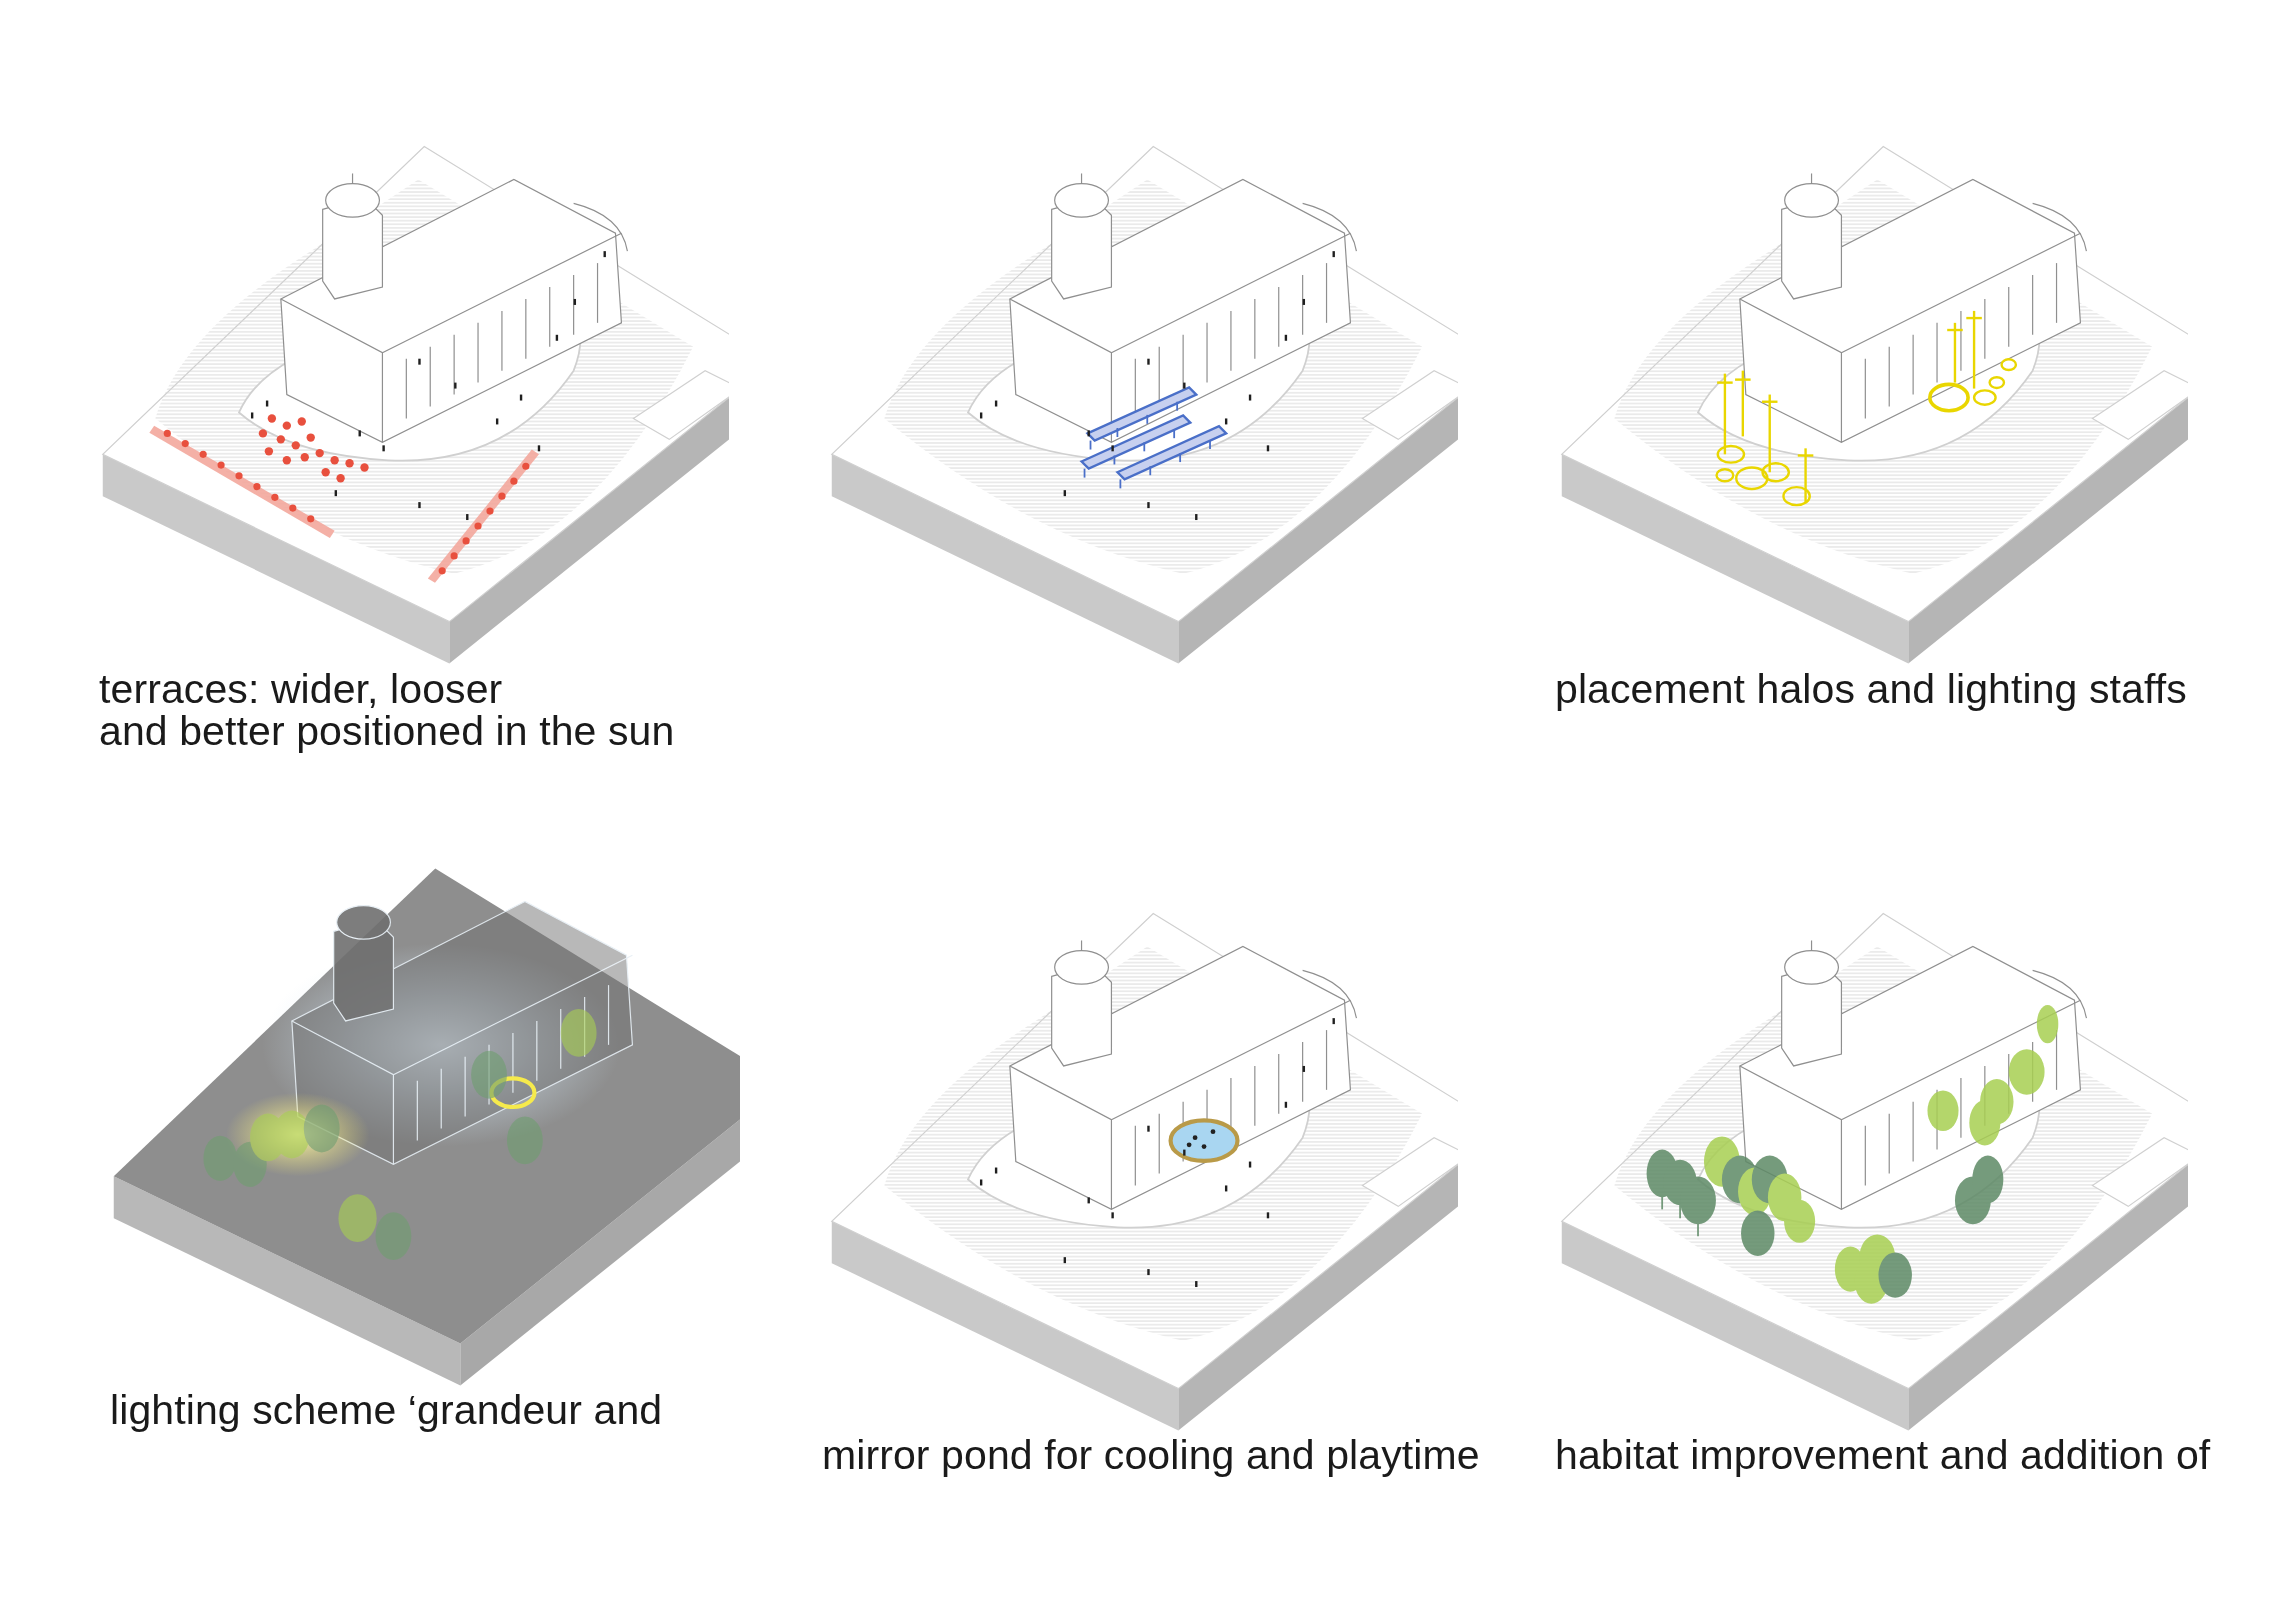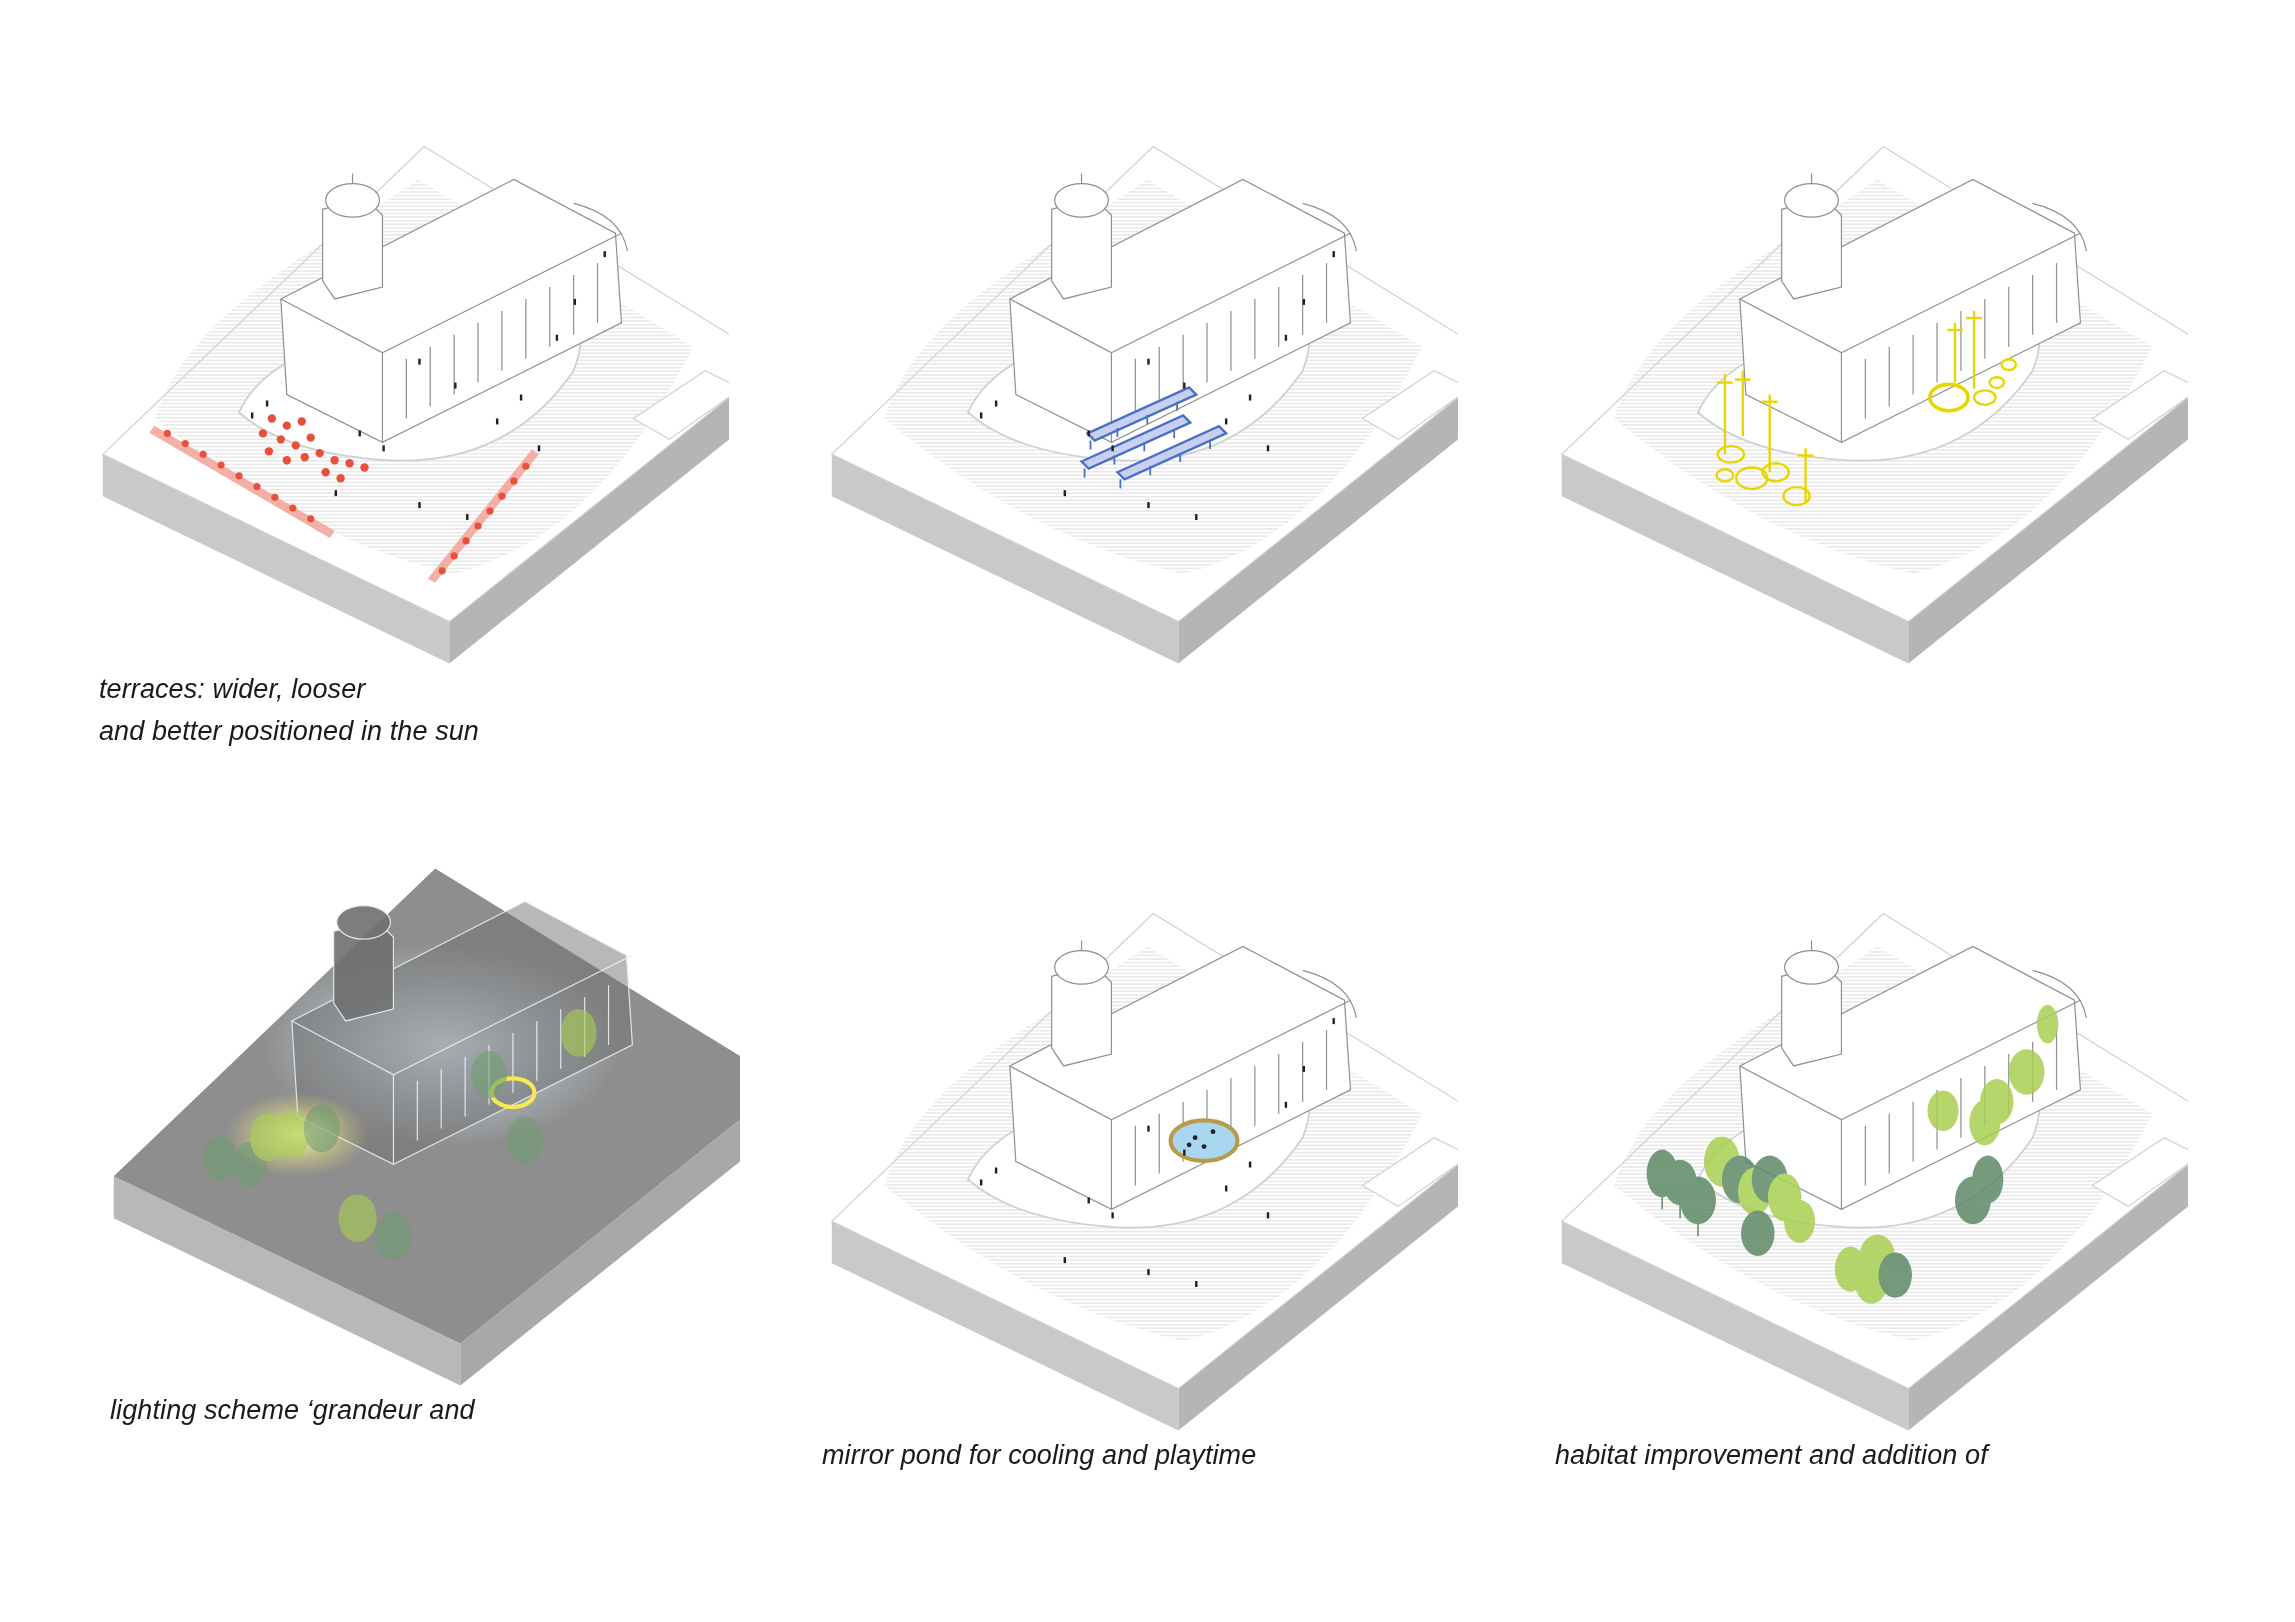--- a/index.html
+++ b/index.html
@@ -1,19 +1,19 @@
 <!DOCTYPE html>
 <html style="font-size:9.6px"><head>
 <meta charset="utf-8">
 <style>
   html,body{margin:0;padding:0;background:#ffffff;}
   body{width:2295px;height:1623px;position:relative;overflow:hidden;font-family:"Liberation Sans","DejaVu Sans",sans-serif;}
   .panel{position:absolute;width:729px;height:767px;}
   .panel svg.iso{position:absolute;left:0;top:0;width:729px;height:767px;}
-  .caption{position:absolute;left:0;font-size:27px;line-height:42px;color:#1a1a1a;letter-spacing:0.1px;font-style:italic;}
+  .caption{position:absolute;left:0;font-size:41px;line-height:42px;color:#1a1a1a;letter-spacing:0.1px;}
   .caption span{display:block;white-space:nowrap;}
 </style>
 </head>
 <body>
 
 <div class="panel" style="left:0;top:0;">
   <svg class="iso" viewBox="0 0 1220 1283">
     <use href="#site-base"></use>
     <use href="#church"></use>
     <g>
@@ -112,20 +112,21 @@
         <ellipse cx="530" cy="790" rx="22" ry="15"></ellipse>
         <ellipse cx="565" cy="830" rx="22" ry="15"></ellipse>
         <ellipse cx="445" cy="795" rx="14" ry="10"></ellipse>
       <ellipse cx="820" cy="665" rx="32" ry="22" stroke-width="6"></ellipse>
         <ellipse cx="880" cy="665" rx="18" ry="12"></ellipse>
         <ellipse cx="900" cy="640" rx="12" ry="9"></ellipse>
         <ellipse cx="920" cy="610" rx="12" ry="9"></ellipse>
     </g>
   </svg>
   <div class="caption" style="top:668px;left:96px;">
+    <span>placement halos and lighting staffs</span>
   </div>
 </div>
 
 <div class="panel" style="left:0;top:722px;margin-left:11px;">
   <svg class="iso" viewBox="0 0 1220 1283">
     <defs>
       <radialGradient id="glowBlue" cx="50%" cy="50%" r="50%">
         <stop offset="0%" stop-color="#e3f0fa" stop-opacity="0.95"></stop>
         <stop offset="100%" stop-color="#cfe3f2" stop-opacity="0"></stop>
       </radialGradient>

